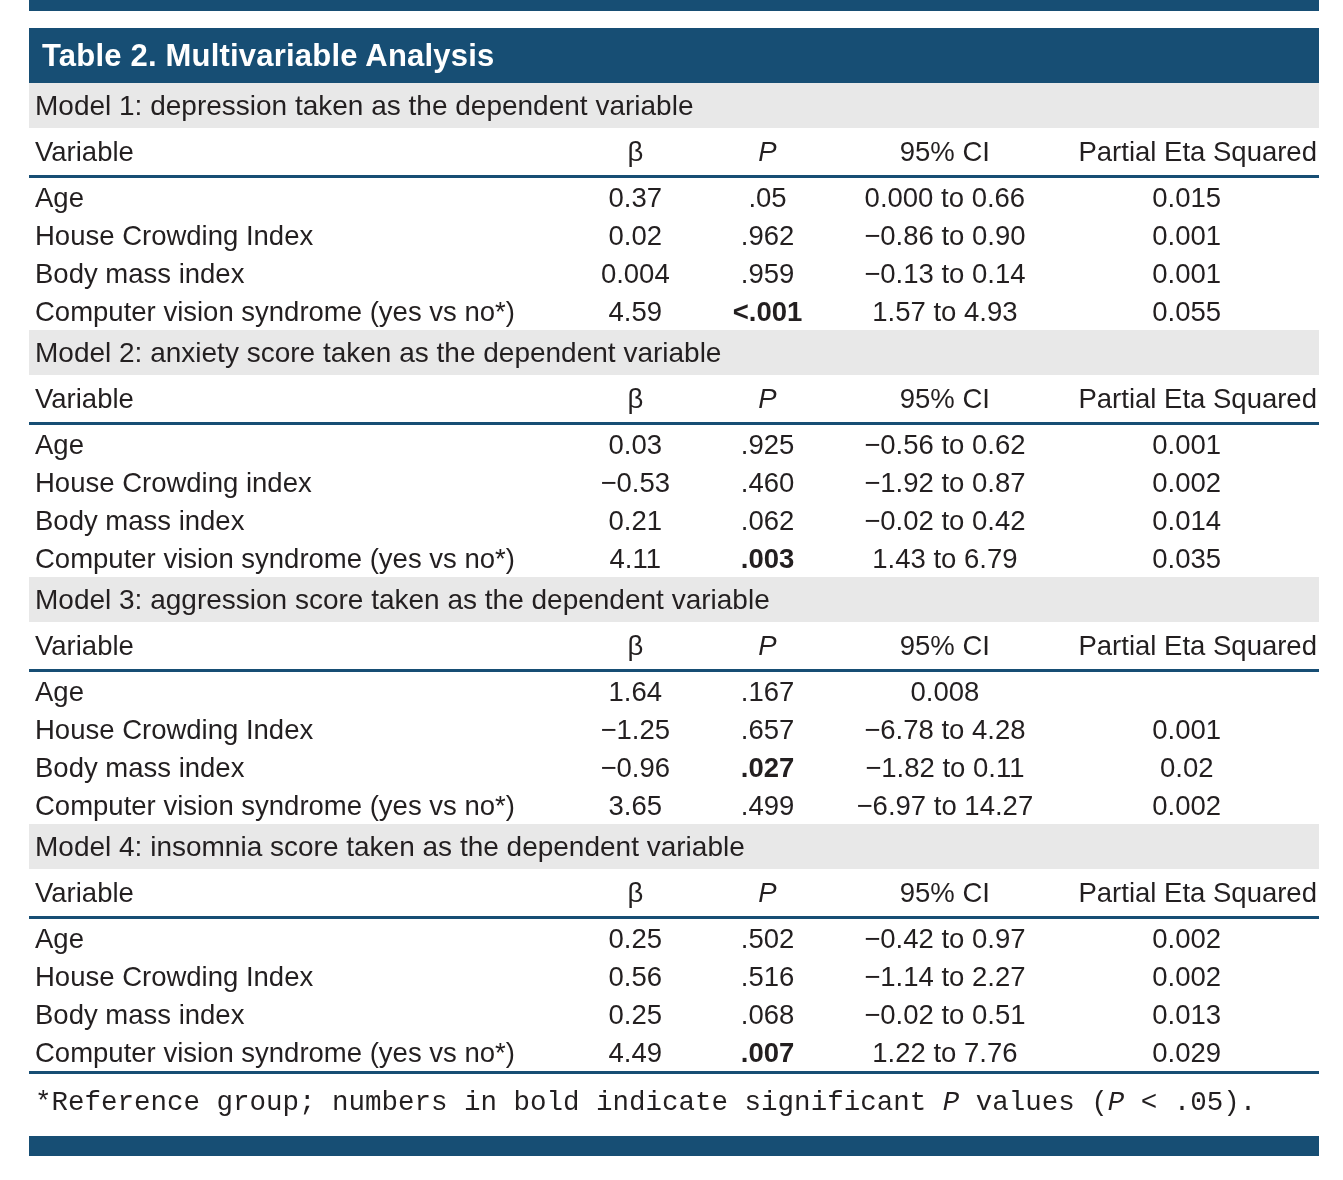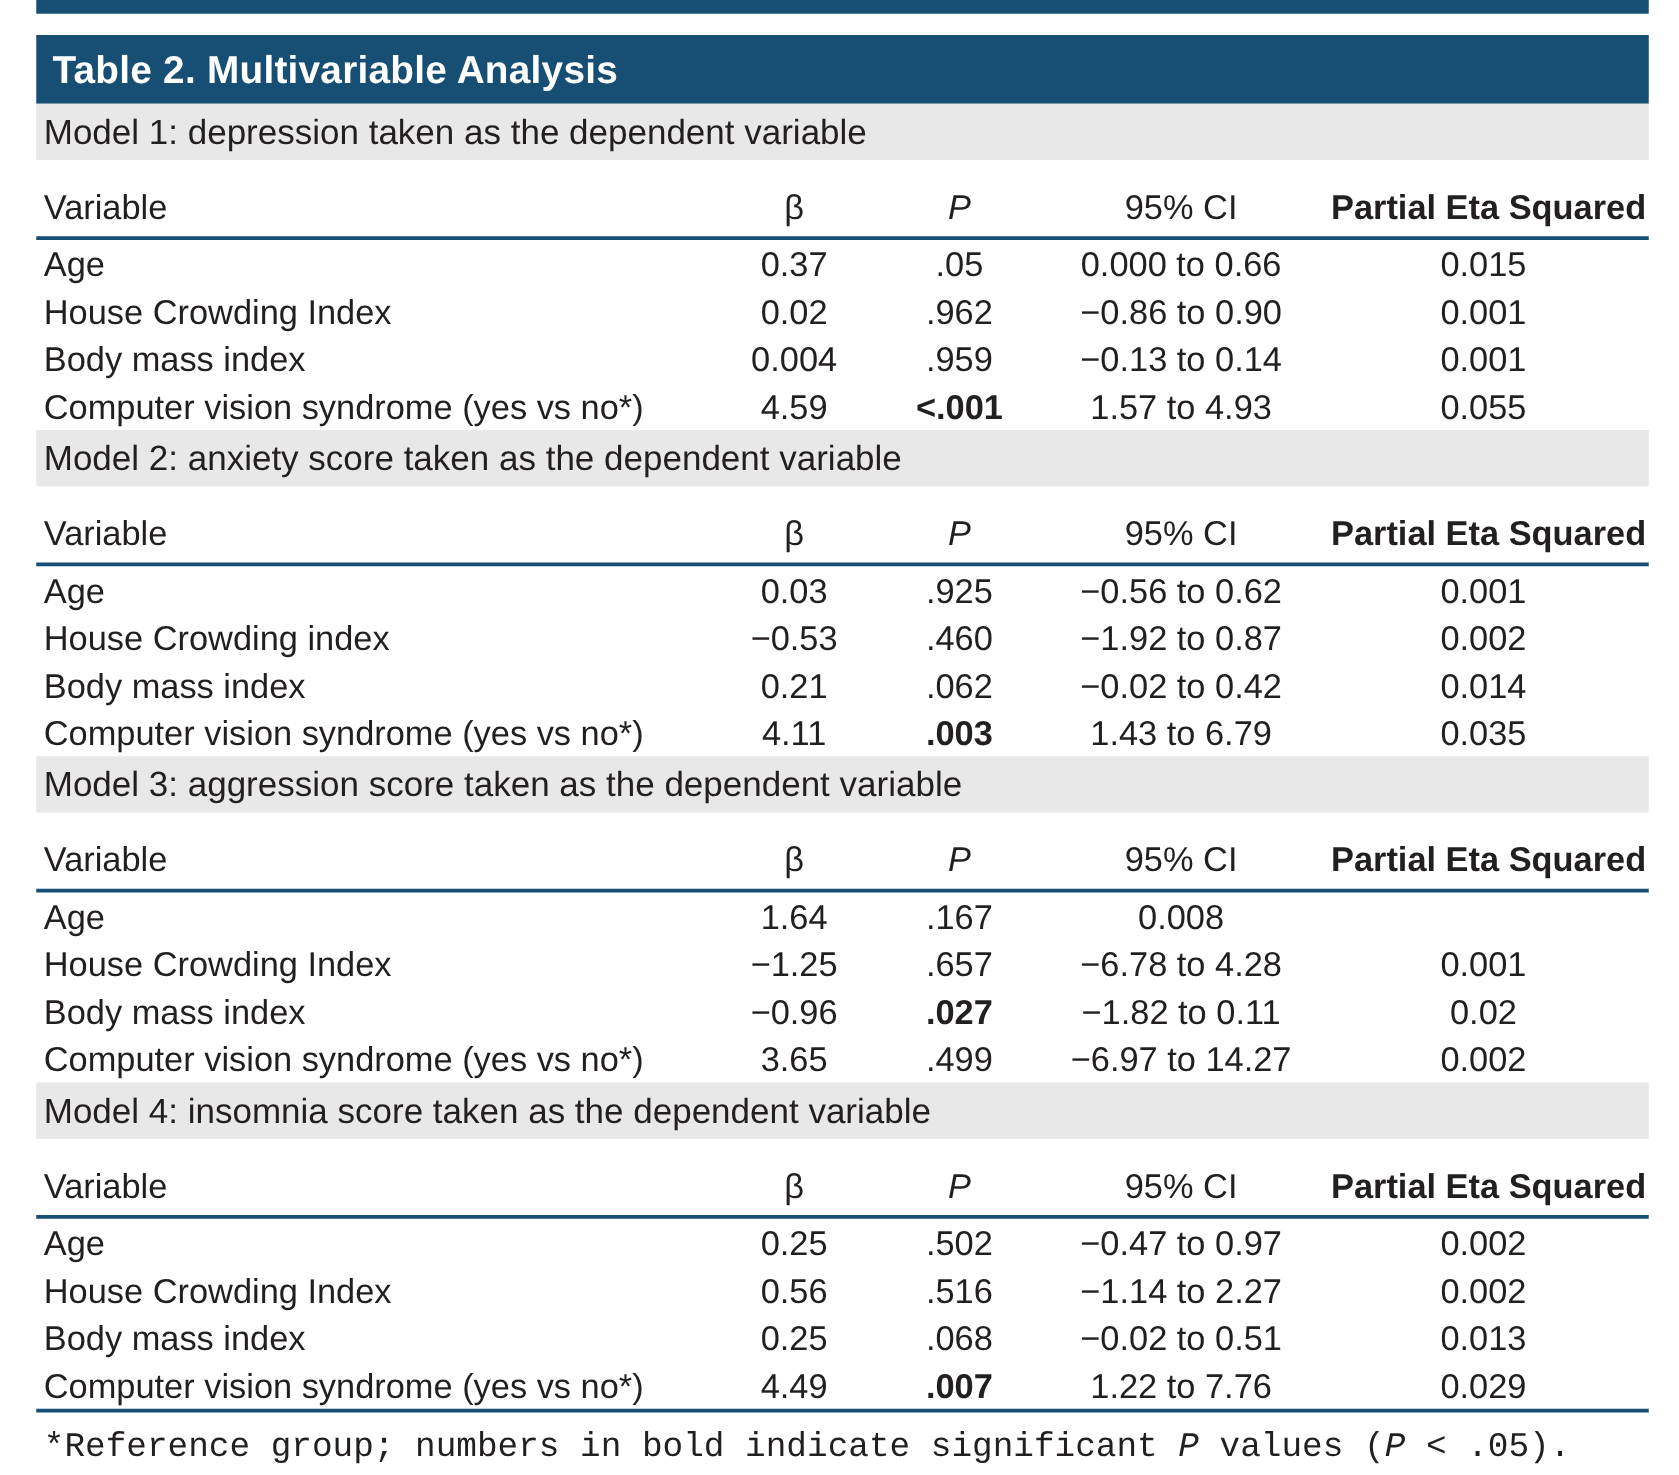--- a/index.html
+++ b/index.html
@@ -27,27 +27,27 @@
     padding:6px 12px 6px 6px;
   }
   .row{
     display:grid;
     grid-template-columns:42% 10% 10.5% 17% 20.5%;
     align-items:baseline;
     font-size:27.5px;line-height:31px;
     padding:3.5px 0;
   }
   .row.head{
-    padding:22px 0 8px;
+    padding:8px 0 8px;
     border-bottom:3px solid var(--navy);
   }
   .c{white-space:nowrap;}
   .var{text-align:left;padding-left:6px;}
   .num{text-align:center;}
-  .eta-h{text-align:right;padding-right:2px;font-weight:bold;}
+  .eta-h{text-align:right;padding-right:2px;}
   .ital{font-style:italic;}
   .bold{font-weight:700;}
   .end-rule{height:3px;background:var(--navy);}
   .footnote{
     font-size:27.5px;line-height:32px;
     padding:13px 0 12px 6px;
     font-family:Liberation Mono, monospace;
   }
   .bottom-bar{height:20px;background:var(--navy);margin-top:5px;}
 </style>
@@ -184,21 +184,21 @@
       <div class="c var">Variable</div>
       <div class="c num">β</div>
       <div class="c num ital">P</div>
       <div class="c num">95% CI</div>
       <div class="c eta-h">Partial Eta Squared</div>
     </div>
     <div class="row">
       <div class="c var">Age</div>
       <div class="c num">0.25</div>
       <div class="c num">.502</div>
-      <div class="c num">−0.47 to 0.97</div>
+      <div class="c num">−0.42 to 0.97</div>
       <div class="c num">0.002</div>
     </div>
     <div class="row">
       <div class="c var">House Crowding Index</div>
       <div class="c num">0.56</div>
       <div class="c num">.516</div>
       <div class="c num">−1.14 to 2.27</div>
       <div class="c num">0.002</div>
     </div>
     <div class="row">

